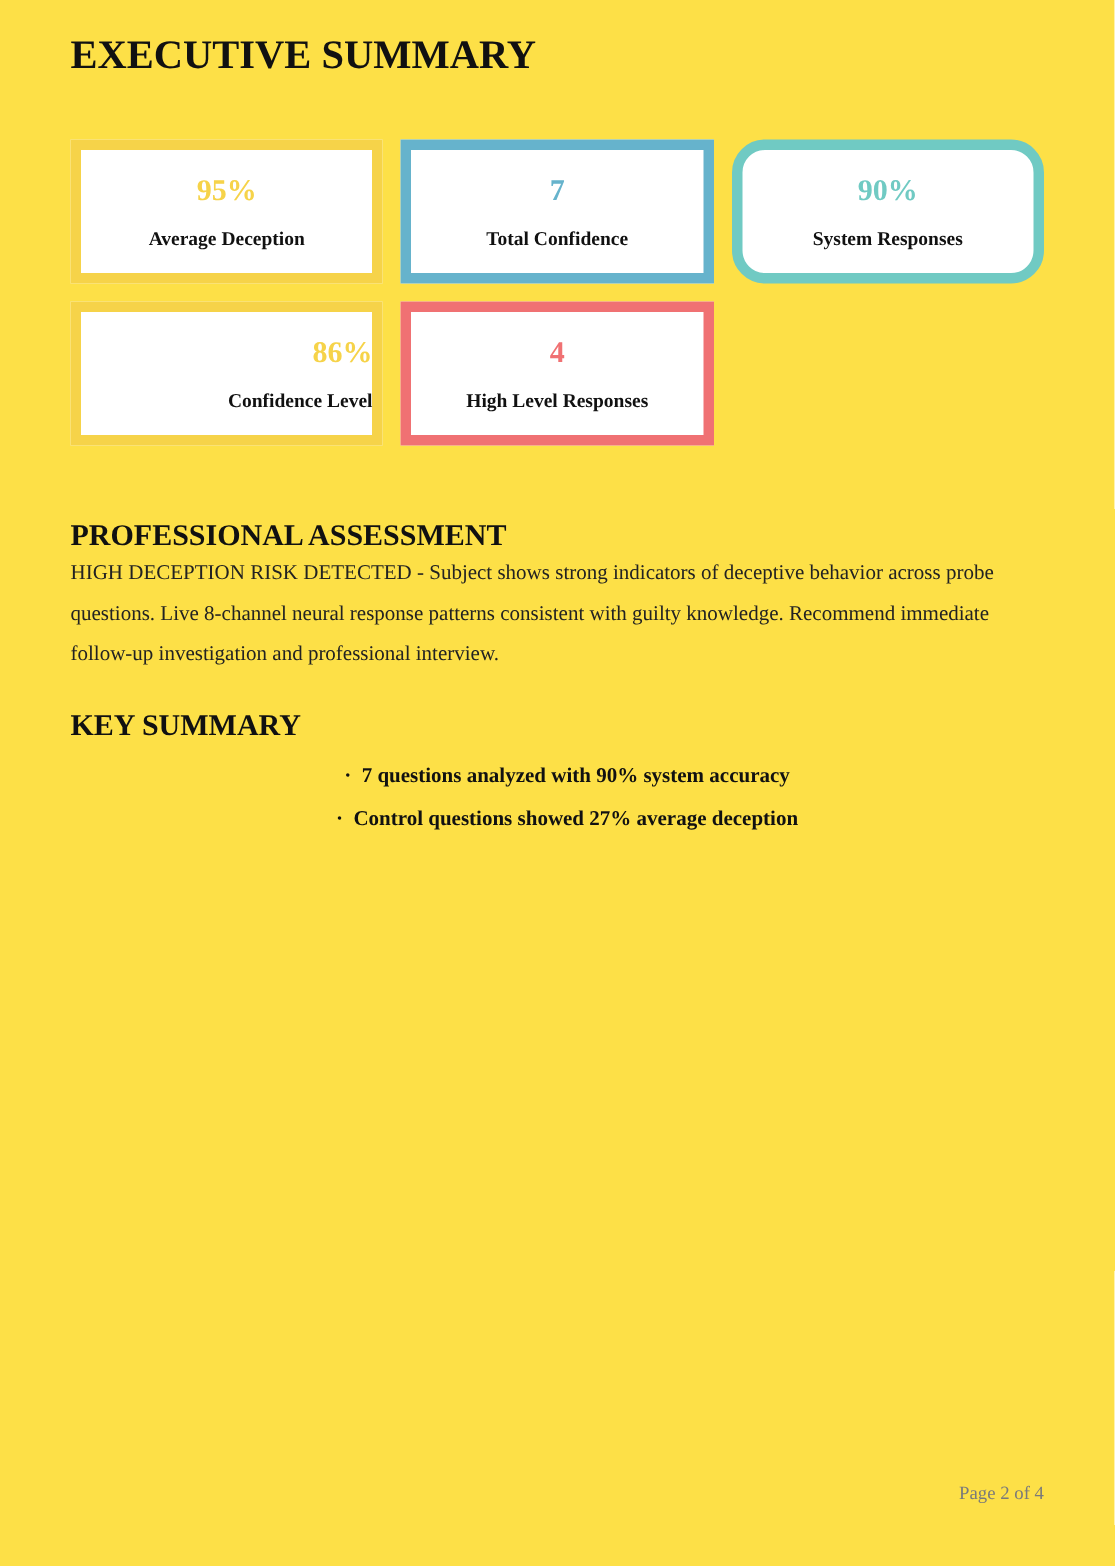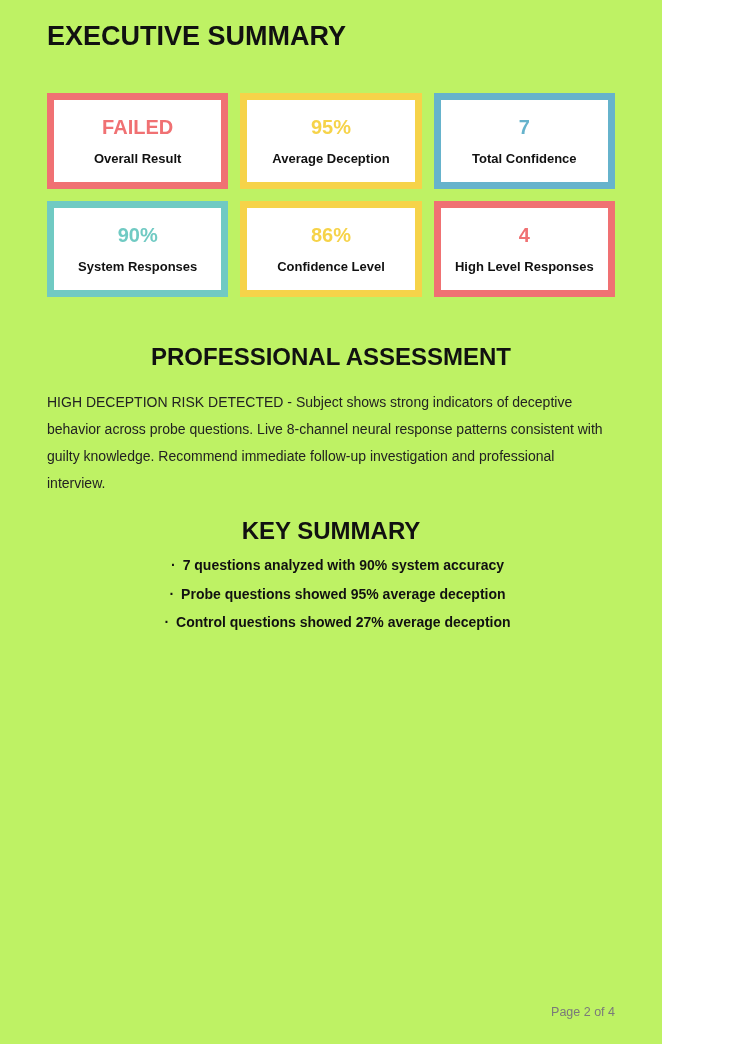--- a/index.html
+++ b/index.html
@@ -1,23 +1,23 @@
 <!DOCTYPE html>
 <html><head>
 <meta charset="utf-8">
 <style>
   html, body { margin: 0; padding: 0; background: #ffffff; }
   .page {
     position: relative;
-    width: 662px;
+    width: 743px;
     height: 1044px;
-    background: #bef264;
+    background: #fde047;
     box-sizing: border-box;
     padding: 0 47px;
-    font-family: Liberation Sans, sans-serif;
+    font-family: Liberation Serif, serif;
     color: #1a1a1a;
     overflow: hidden;
   }
   .doc-title {
     margin: 0;
     padding-top: 20px;
     font-size: 27px;
     line-height: 32px;
     font-weight: bold;
     color: #111111;
@@ -48,29 +48,28 @@
   .metric-label {
     margin-top: 12px;
     font-size: 13px;
     font-weight: bold;
     line-height: 15px;
     color: #111111;
   }
   .section-heading {
     margin: 0;
     margin-top: 48px;
-    font-size: 24px;
+    font-size: 20px;
     line-height: 24px;
     font-weight: bold;
     color: #111111;
-    text-align: center;
   }
   .section-heading.findings { margin-top: 22px; }
   .assessment-body {
-    margin: 20px 0 0 0;
+    margin: 0 0 0 0;
     font-size: 14px;
     line-height: 27px;
     font-weight: normal;
     color: #222222;
     max-width: 649px;
   }
   .findings-list {
     list-style: none;
     margin: 8px 0 0 0;
     padding: 0;
@@ -84,64 +83,59 @@
     text-align: center;
   }
   .bullet-glyph {
     display: inline-block;
     margin-right: 7px;
     font-weight: bold;
   }
   .page-footer {
     position: absolute;
     right: 47px;
-    bottom: 25px;
+    bottom: 41px;
     font-size: 12.5px;
     color: #7a7a7a;
   }
 </style>
 </head>
 <body>
 
 <div class="page">
 
   <h1 class="doc-title">EXECUTIVE SUMMARY</h1>
 
   <div class="cards-grid">
-    <div class="metric-card" style="border-color: rgb(240, 113, 115);">
-      <div class="metric-value" style="color: rgb(240, 113, 115);">FAILED</div>
-      <div class="metric-label">Overall Result</div>
-    </div>
     <div class="metric-card" style="border-color: rgb(246, 211, 73);">
       <div class="metric-value" style="color: rgb(246, 211, 73);">95%</div>
       <div class="metric-label">Average Deception</div>
     </div>
     <div class="metric-card" style="border-color: rgb(102, 179, 204);">
       <div class="metric-value" style="color: rgb(102, 179, 204);">7</div>
       <div class="metric-label">Total Confidence</div>
     </div>
-    <div class="metric-card" style="border-color: rgb(112, 202, 195);">
+    <div class="metric-card" style="border-color: rgb(112, 202, 195); border-radius: 22px;">
       <div class="metric-value" style="color: rgb(112, 202, 195);">90%</div>
       <div class="metric-label">System Responses</div>
     </div>
-    <div class="metric-card" style="border-color: rgb(246, 211, 73);">
+    <div class="metric-card" style="border-color: rgb(246, 211, 73); align-items: flex-end;">
       <div class="metric-value" style="color: rgb(246, 211, 73);">86%</div>
       <div class="metric-label">Confidence Level</div>
     </div>
     <div class="metric-card" style="border-color: rgb(240, 113, 115);">
       <div class="metric-value" style="color: rgb(240, 113, 115);">4</div>
       <div class="metric-label">High Level Responses</div>
     </div>
   </div>
 
   <h2 class="section-heading">PROFESSIONAL ASSESSMENT</h2>
   <p class="assessment-body">HIGH DECEPTION RISK DETECTED - Subject shows strong indicators of deceptive behavior across probe questions. Live 8-channel neural response patterns consistent with guilty knowledge. Recommend immediate follow-up investigation and professional interview.</p>
 
   <h2 class="section-heading findings">KEY SUMMARY</h2>
   <ul class="findings-list">
     <li><span class="bullet-glyph">·</span><span>7 questions analyzed with 90% system accuracy</span></li>
-    <li><span class="bullet-glyph">·</span><span>Probe questions showed 95% average deception</span></li>
     <li><span class="bullet-glyph">·</span><span>Control questions showed 27% average deception</span></li>
   </ul>
 
   <div class="page-footer">Page 2 of 4</div>
 
 </div>
 
 </body></html>

